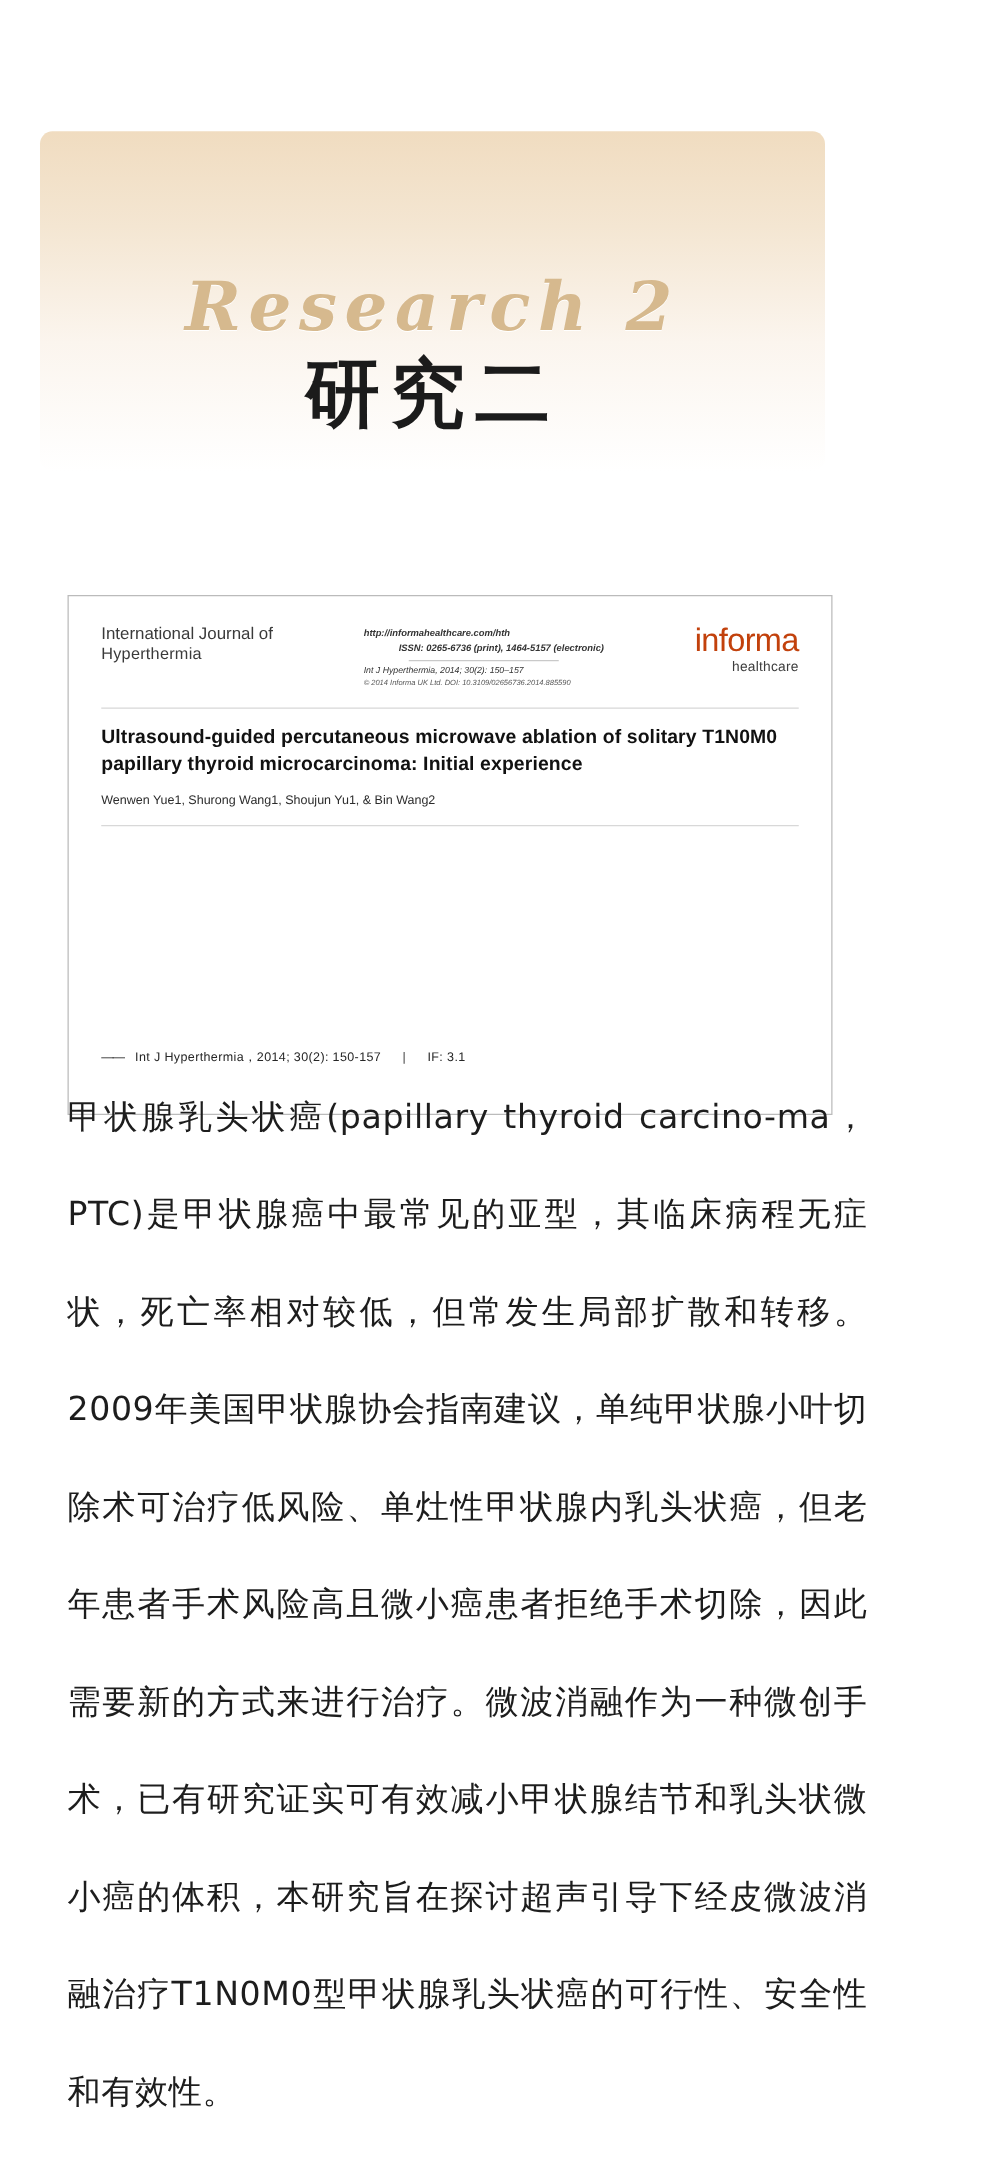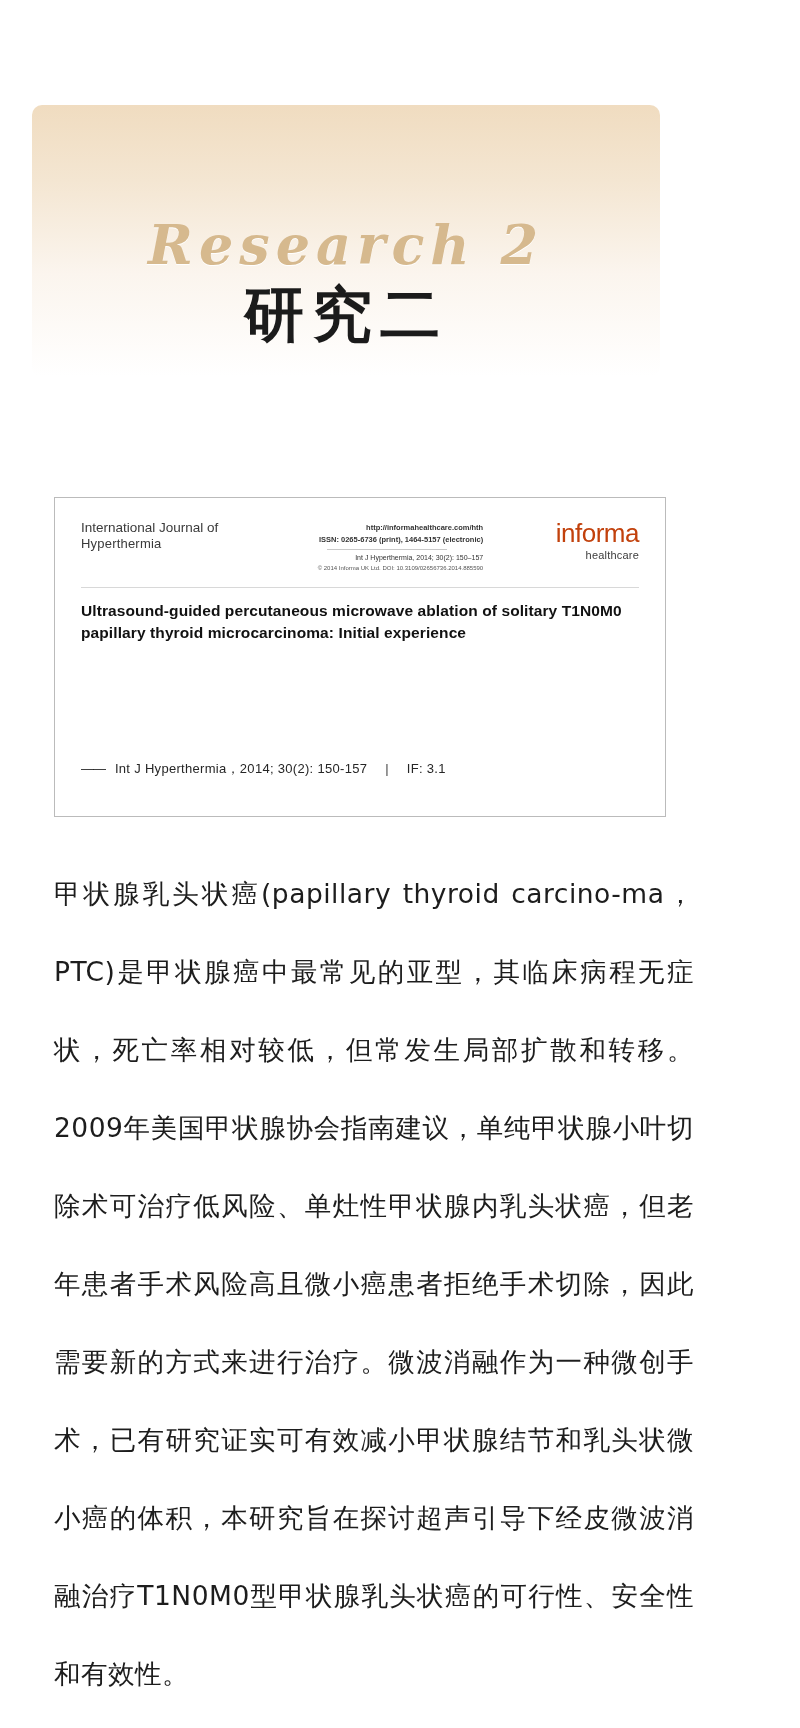--- a/index.html
+++ b/index.html
@@ -51,23 +51,23 @@
     font-weight: 700;
     font-size: 60px;
     letter-spacing: 8px;
     color: #1b1b1b;
   }
 
   
   .paper-card {
     position: absolute;
     left: 54px;
-    top: 497px;
+    top: 476px;
     width: 612px;
-    height: 320px;
+    height: 416px;
     border: 1px solid #bbbbbb;
     background: #ffffff;
     box-sizing: border-box;
   }
   .paper-inner {
     position: absolute;
     left: 0; top: 0; right: 0;
     height: 230px;
     padding: 22px 26px 0 26px;
     box-sizing: border-box;
@@ -81,26 +81,27 @@
   }
   .journal-name {
     font-family: "Liberation Sans", sans-serif;
     color: #3a3a3a;
     line-height: 1.18;
   }
   .journal-name .ln1 { font-size: 13.5px; }
   .journal-name .ln2 { font-size: 13px; letter-spacing: .2px; }
 
   .masthead-mid {
-    text-align: right;
+    text-align: left;
     font-size: 7.5px;
     line-height: 1.55;
     color: #333;
     padding-top: 2px;
     max-width: 230px;
+    font-style: italic;
   }
   .masthead-mid .url { font-weight: 700; font-size: 7.5px; }
   .masthead-mid .issn { font-weight: 700; margin-left: 28px; }
   .masthead-mid .sep {
     display: block;
     margin: 4px auto 3px auto;
     width: 120px;
     border-top: 1px solid #c9c9c9;
     height: 0;
   }
@@ -141,21 +142,21 @@
     font-size: 10px;
     color: #2c2c2c;
     padding-bottom: 14px;
     border-bottom: 1px solid #d8d8d8;
   }
 
   .card-footnote {
     position: absolute;
     left: 26px;
     bottom: 38px;
-    font-size: 13px;
+    font-size: 10px;
     color: #262626;
     letter-spacing: .3px;
   }
   .card-footnote .dash { letter-spacing: -1px; margin-right: 6px; }
   .card-footnote .bar { margin: 0 14px; color: #444; }
 
   
   .body-text {
     position: absolute;
     left: 54px;
@@ -194,20 +195,21 @@
         <div class="copy">© 2014 Informa UK Ltd. DOI: 10.3109/02656736.2014.885590</div>
       </div>
 
       <div class="brand">
         <div class="b1">informa</div>
         <div class="b2">healthcare</div>
       </div>
     </div>
 
     <div class="art-title">Ultrasound-guided percutaneous microwave ablation of solitary T1N0M0 papillary thyroid microcarcinoma: Initial experience</div>
+    <div class="art-authors">Wenwen Yue1, Shurong Wang1, Shoujun Yu1, &amp; Bin Wang2</div>
   </div>
 
   <div class="card-footnote">
     <span class="dash">——</span>
     <span>Int J Hyperthermia，2014; 30(2): 150-157</span>
     <span class="bar">|</span>
     <span>IF: 3.1</span>
   </div>
 </div>
 

